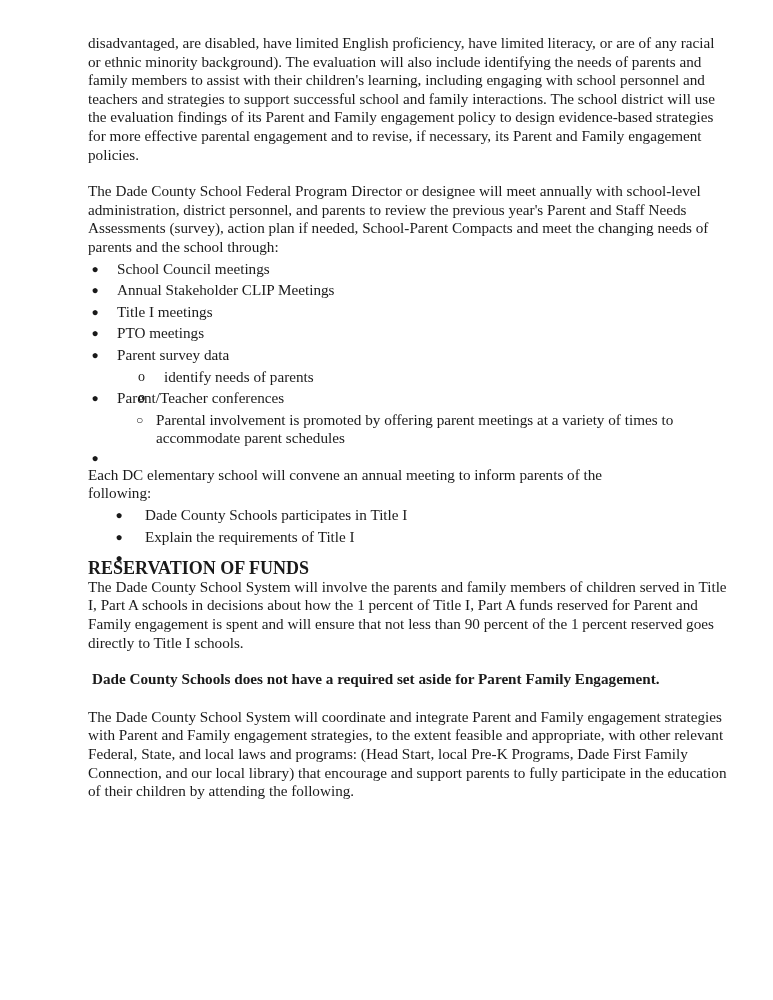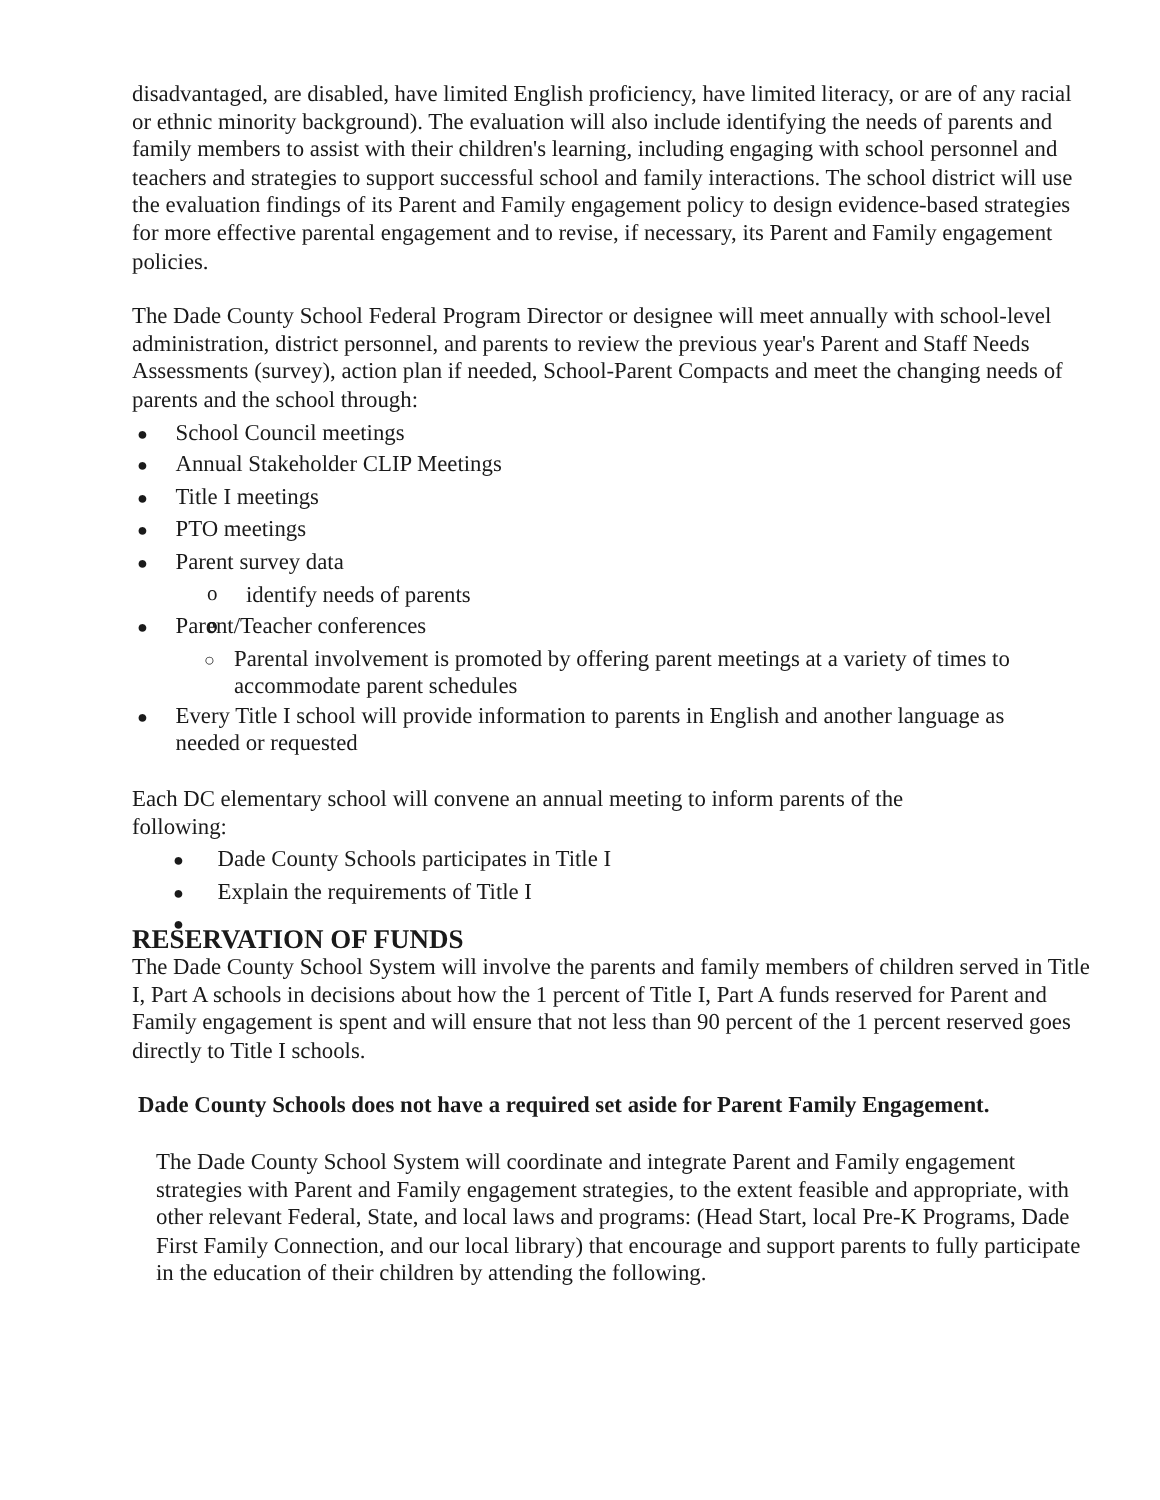--- a/index.html
+++ b/index.html
@@ -13,21 +13,21 @@
       position: relative;
       overflow: hidden;
       font-family: "Liberation Serif", "DejaVu Serif", serif;
       color: #1a1a1a;
       font-size: 15.2px;
       line-height: 18.6px;
     }
     .page {
       position: absolute;
       left: 88px;
-      top: 54px;
+      top: 34px;
       width: 640px;
     }
     p {
       margin: 0;
     }
     .para1 { margin-bottom: 18px; }
     .para2 { }
     .list-main {
       list-style: none;
       margin: 0;
@@ -91,21 +91,21 @@
       margin: 0;
       line-height: 18.6px;
     }
     .h-reservation { margin-top: 13px; }
     .bold-note {
       font-weight: bold;
       margin-top: 18px;
       padding-left: 4px;
     }
     .h-coordination { margin-top: 18px; }
-    .para-coord { margin-top: 19px; margin-left: 16px; }
+    .para-coord { margin-top: 19px; }
   </style>
 </head>
 <body>
 
 <div class="page">
 
   <p class="para1">disadvantaged, are disabled, have limited English proficiency, have limited literacy, or are of any racial or ethnic minority background). The evaluation will also include identifying the needs of parents and family members to assist with their children's learning, including engaging with school personnel and teachers and strategies to support successful school and family interactions. The school district will use the evaluation findings of its Parent and Family engagement policy to design evidence-based strategies for more effective parental engagement and to revise, if necessary, its Parent and Family engagement policies.</p>
 
   <p class="para2">The Dade County School Federal Program Director or designee will meet annually with school-level administration, district personnel, and parents to review the previous year's Parent and Staff Needs Assessments (survey), action plan if needed, School-Parent Compacts and meet the changing needs of parents and the school through:</p>
 
@@ -147,21 +147,20 @@
       <span>Parent/Teacher conferences</span>
       <ul class="sub-list circle">
         <li style="padding-left:68px; padding-right:40px;">
           <span class="sub-bullet">○</span>
           <span>Parental involvement is promoted by offering parent meetings at a variety of times to accommodate parent schedules</span>
         </li>
       </ul>
     </li>
     <li style="margin-top:1px; padding-right:40px;">
       <span class="bullet">●</span>
-      <span>Every Title I school will provide information to parents in English and another language as needed or requested</span>
     </li>
   </ul>
 
   <p class="para3" style="padding-right:110px;">Each DC elementary school will convene an annual meeting to inform parents of the following:</p>
 
   <ul class="list-meeting">
     <li>
       <span class="bullet">●</span>
       <span>Dade County Schools participates in Title I</span>
     </li>

